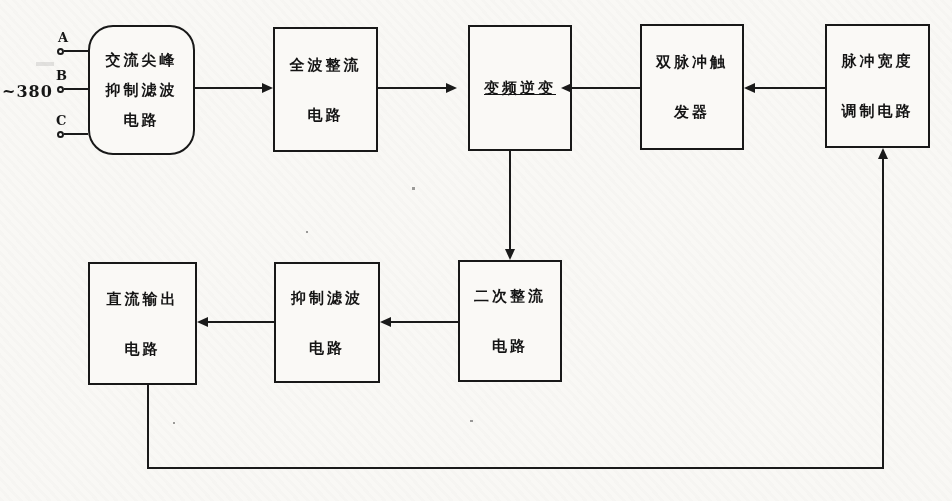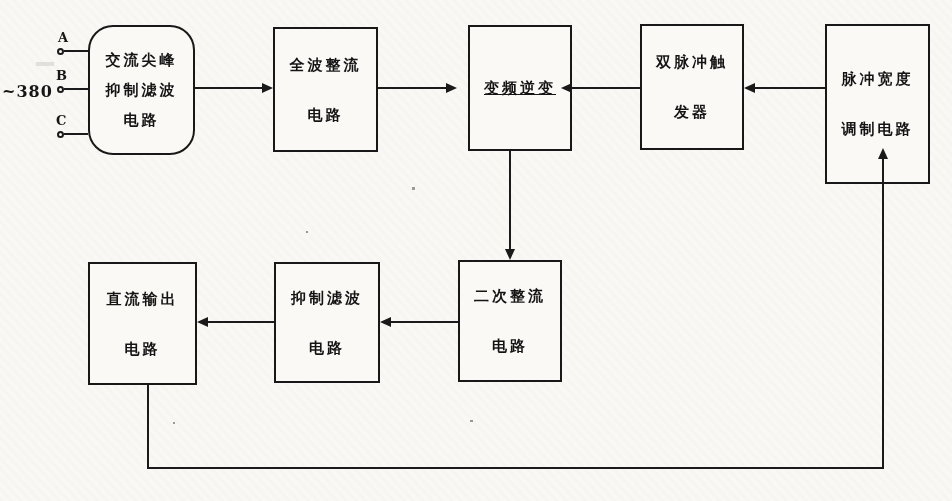--- a/index.html
+++ b/index.html
@@ -104,21 +104,21 @@
 
   <div class="block gap2" style="left:468px; top:25px; width:104px; height:126px;text-decoration:underline;">
     <span class="tline">变频逆变</span>
   </div>
 
   <div class="block gap2" style="left:640px; top:24px; width:104px; height:126px;">
     <span class="tline">双脉冲触</span>
     <span class="tline">发器</span>
   </div>
 
-  <div class="block gap2" style="left:825px; top:24px; width:105px; height:160px;">
+  <div class="block gap2" style="left:825px; top:24px; width:105px; height:124px;">
     <span class="tline">脉冲宽度</span>
     <span class="tline">调制电路</span>
   </div>
 
   <div class="block gap2" style="left:88px; top:262px; width:109px; height:123px;">
     <span class="tline">直流输出</span>
     <span class="tline">电路</span>
   </div>
 
   <div class="block gap2" style="left:274px; top:262px; width:106px; height:121px;">

